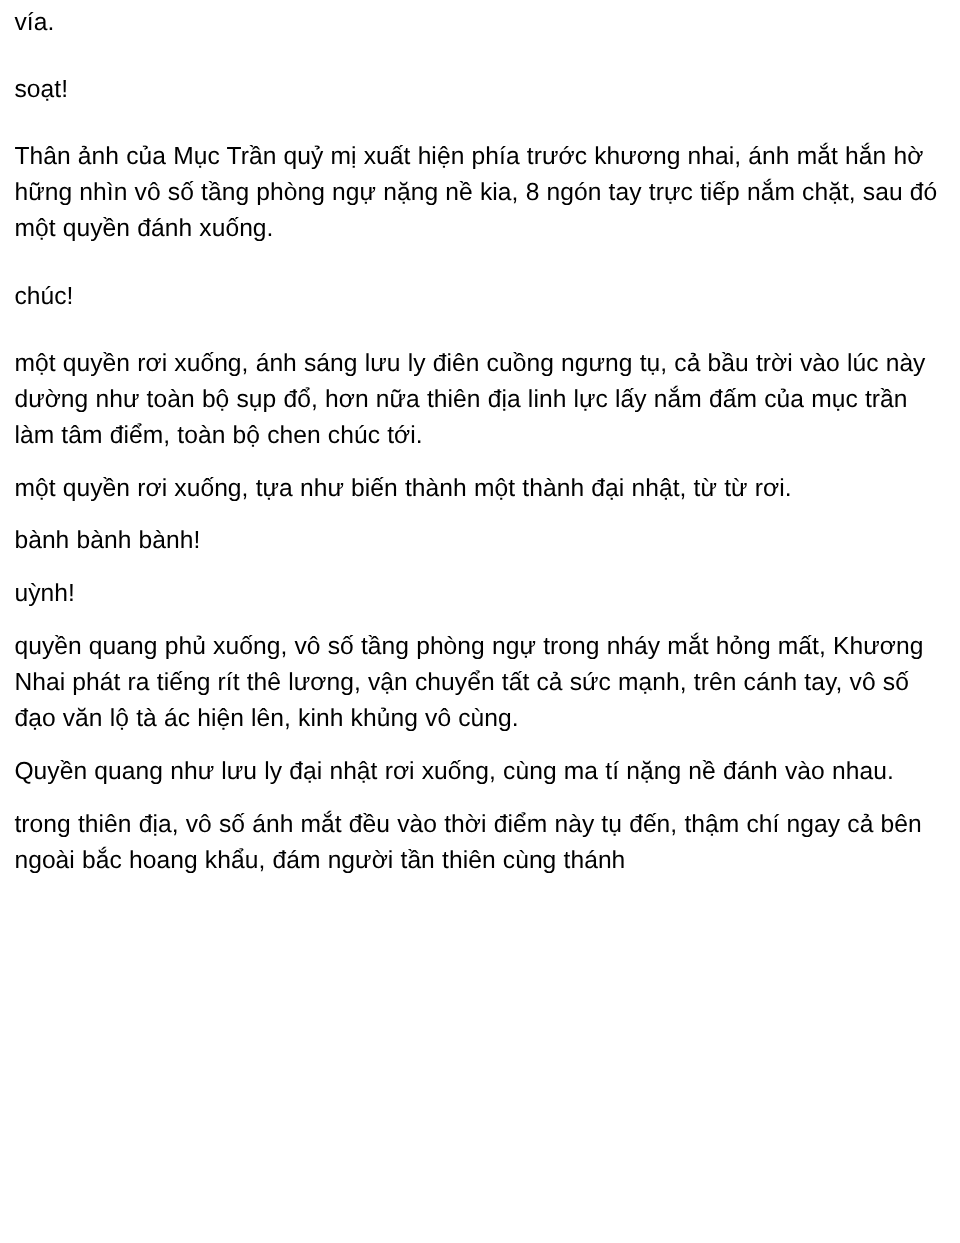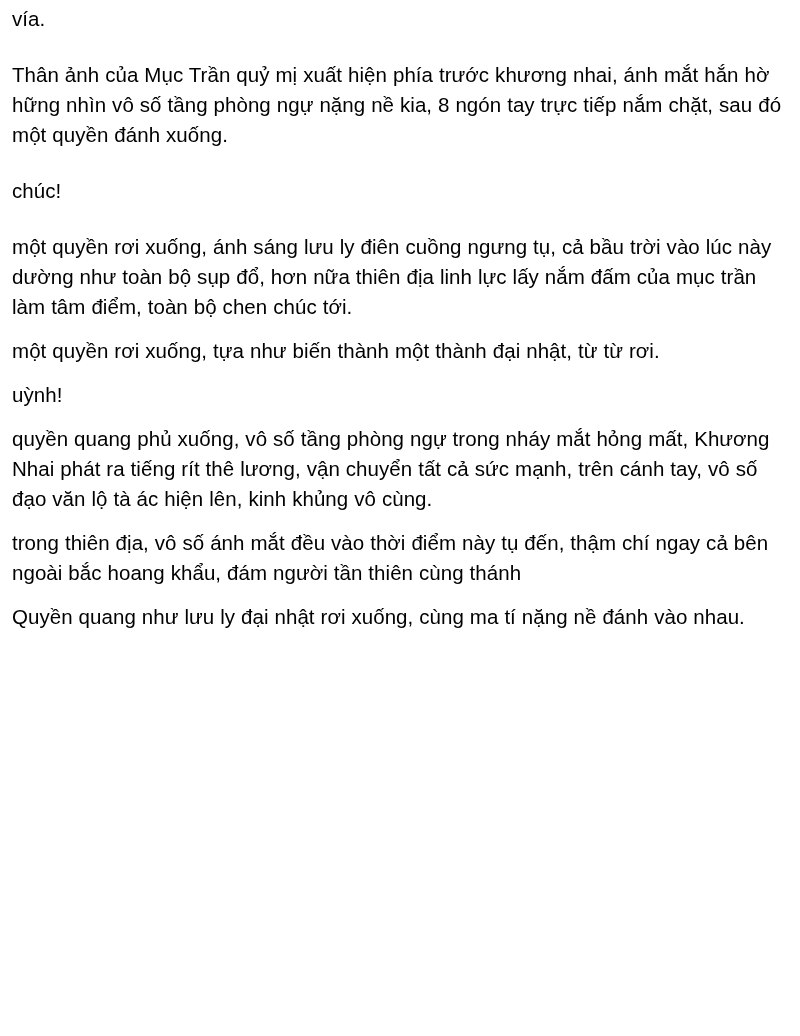--- a/index.html
+++ b/index.html
@@ -32,21 +32,23 @@
   }
   .para:last-child {
     margin-bottom: 0;
   }
 </style>
 </head>
 <body>
 
 <div class="page">
   <p class="para">vía.</p>
+  <p class="para">soạt!</p>
   <p class="para">Thân ảnh của Mục Trần quỷ mị xuất hiện phía trước khương nhai, ánh mắt hắn hờ hững nhìn vô số tầng phòng ngự nặng nề kia, 8 ngón tay trực tiếp nắm chặt, sau đó một quyền đánh xuống.</p>
   <p class="para">chúc!</p>
   <p class="para tight">một quyền rơi xuống, ánh sáng lưu ly điên cuồng ngưng tụ, cả bầu trời vào lúc này dường như toàn bộ sụp đổ, hơn nữa thiên địa linh lực lấy nắm đấm của mục trần làm tâm điểm, toàn bộ chen chúc tới.</p>
   <p class="para tight">một quyền rơi xuống, tựa như biến thành một thành đại nhật, từ từ rơi.</p>
+  <p class="para tight">bành bành bành!</p>
   <p class="para tight">uỳnh!</p>
   <p class="para tight">quyền quang phủ xuống, vô số tầng phòng ngự trong nháy mắt hỏng mất, Khương Nhai phát ra tiếng rít thê lương, vận chuyển tất cả sức mạnh, trên cánh tay, vô số đạo văn lộ tà ác hiện lên, kinh khủng vô cùng.</p>
+  <p class="para tight">Quyền quang như lưu ly đại nhật rơi xuống, cùng ma tí nặng nề đánh vào nhau.</p>
   <p class="para tight">trong thiên địa, vô số ánh mắt đều vào thời điểm này tụ đến, thậm chí ngay cả bên ngoài bắc hoang khẩu, đám người tần thiên cùng thánh</p>
-  <p class="para tight">Quyền quang như lưu ly đại nhật rơi xuống, cùng ma tí nặng nề đánh vào nhau.</p>
 </div>
 
 </body></html>

